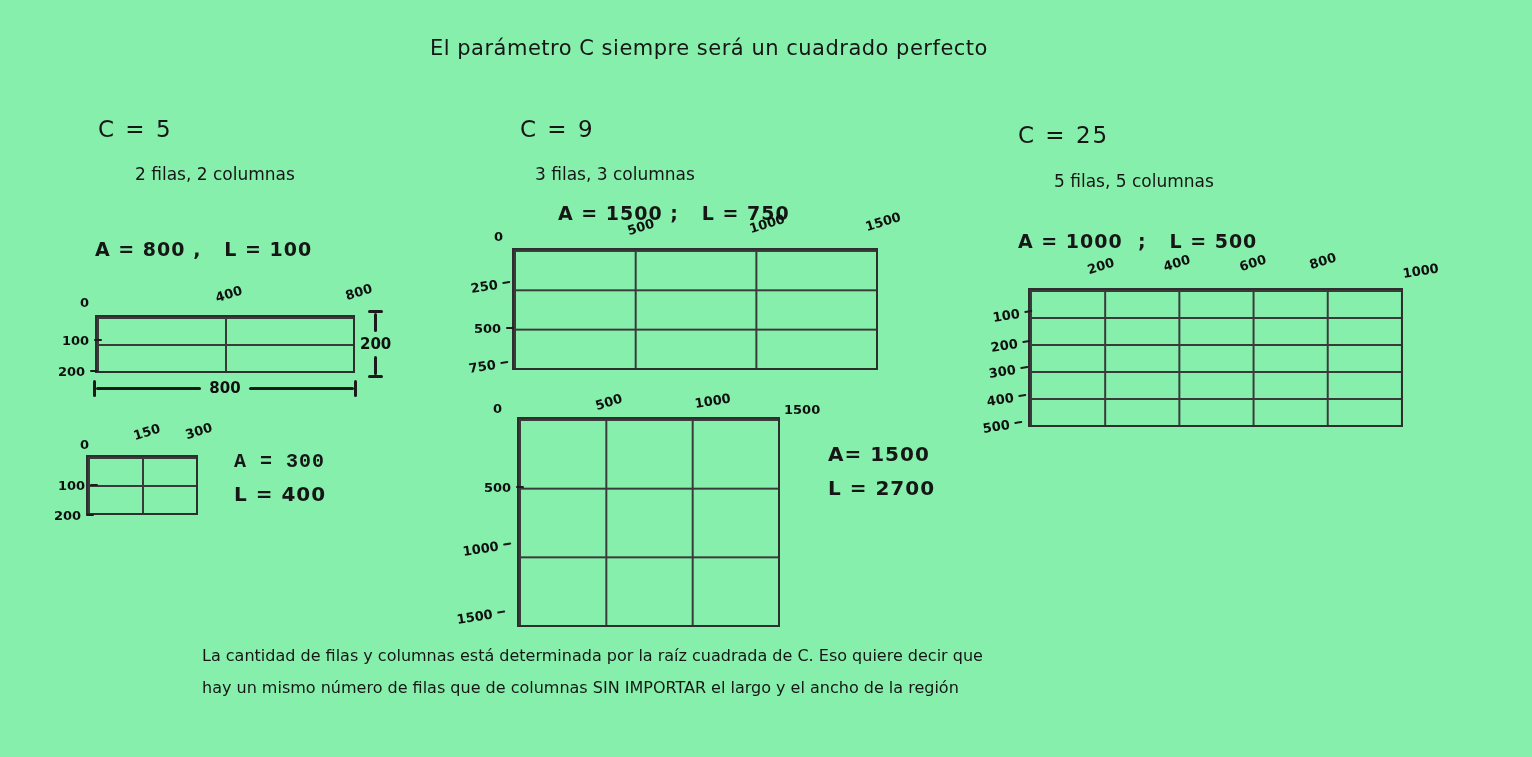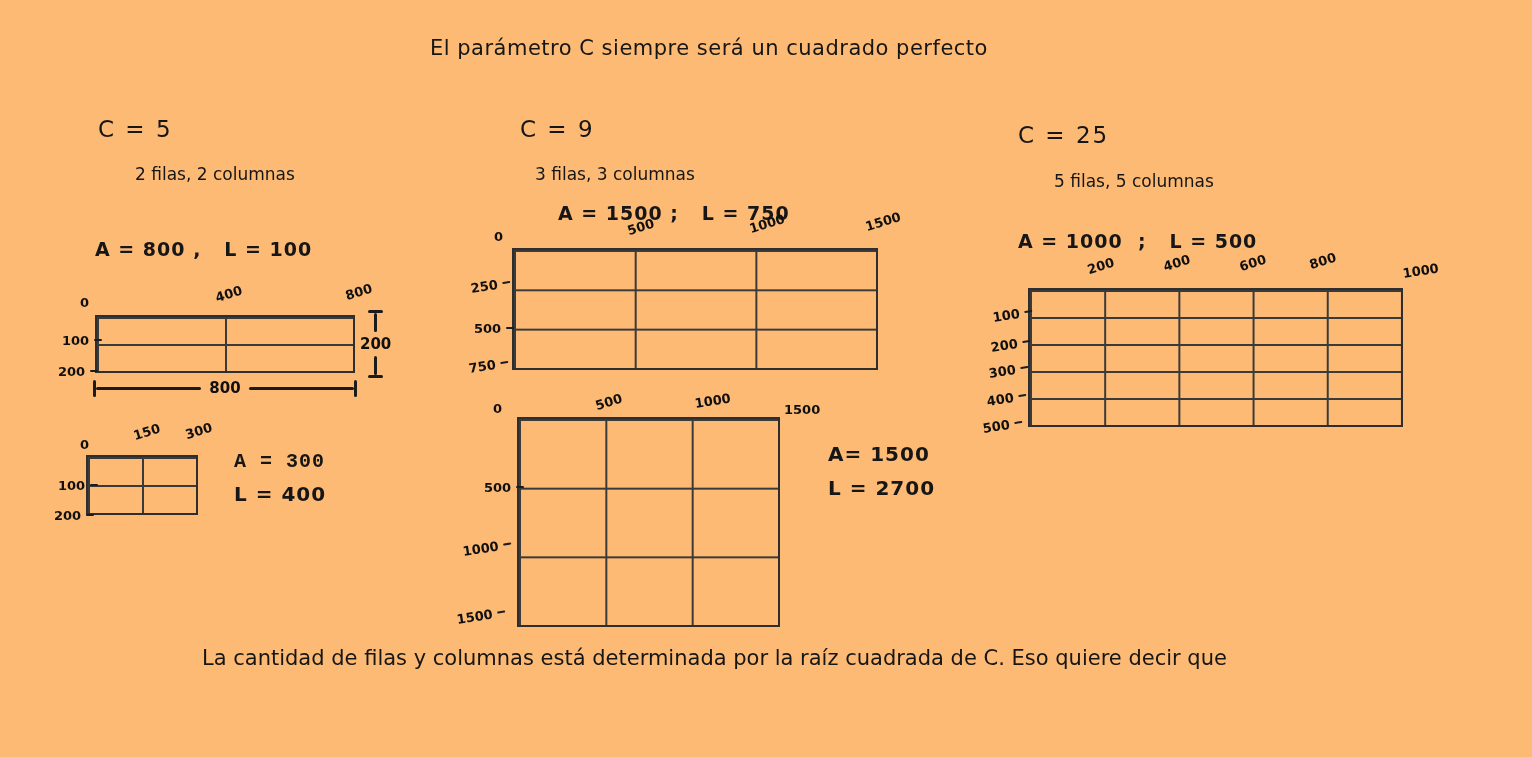--- a/index.html
+++ b/index.html
@@ -1,26 +1,26 @@
 <!DOCTYPE html>
 <html><head>
 <meta charset="utf-8">
 <style>
   html,body { margin:0; padding:0; background:#ffffff; }
   .canvas {
-    position:relative; width:1532px; height:757px; background:#fdba74;
+    position:relative; width:1532px; height:757px; background:#86efac;
     font-family:"DejaVu Sans", sans-serif; color:#161616; overflow:hidden;
   }
   .txt { position:absolute; white-space:pre; color:#161616; }
   .title { font-size:21px; letter-spacing:.5px; }
   .heading { font-size:23px; letter-spacing:2px; }
   .subheading { font-size:17px; }
   .params { font-size:19px; font-weight:600; letter-spacing:1px; }
   .annot { font-size:20px; font-weight:600; letter-spacing:1px; }
-  .footer-line { font-size:21px; }
+  .footer-line { font-size:16px; }
 
   .grid {
     position:absolute; border:2px solid #2e2e2e; box-sizing:border-box;
     background-image:
       linear-gradient(to right, #3a3a3a 2px, transparent 2px),
       linear-gradient(to bottom, #3a3a3a 2px, transparent 2px);
   }
   .g2x2 { background-size:50% 50%; }
   .g3x3 { background-size:33.34% 33.34%; }
   .g5x5 { background-size:20% 20%; }
@@ -119,14 +119,15 @@
   <div class="tick xtick tilt" style="left:1242px; top:259px;">600</div>
   <div class="tick xtick tilt" style="left:1312px; top:257px;">800</div>
   <div class="tick xtick tilt-s" style="left:1404px; top:266px;">1000</div>
   <div class="tick ytick tilt-s" style="left:994px; top:310px;">100</div>
   <div class="tick ytick tilt-s" style="left:992px; top:340px;">200</div>
   <div class="tick ytick tilt-s" style="left:990px; top:366px;">300</div>
   <div class="tick ytick tilt-s" style="left:988px; top:394px;">400</div>
   <div class="tick ytick tilt-s" style="left:984px; top:421px;">500</div>
 
   <div class="txt footer-line" style="left:202px; top:646px;">La cantidad de filas y columnas está determinada por la raíz cuadrada de C. Eso quiere decir que</div>
+  <div class="txt footer-line" style="left:202px; top:678px;">hay un mismo número de filas que de columnas SIN IMPORTAR el largo y el ancho de la región</div>
 
 </div>
 
 </body></html>

